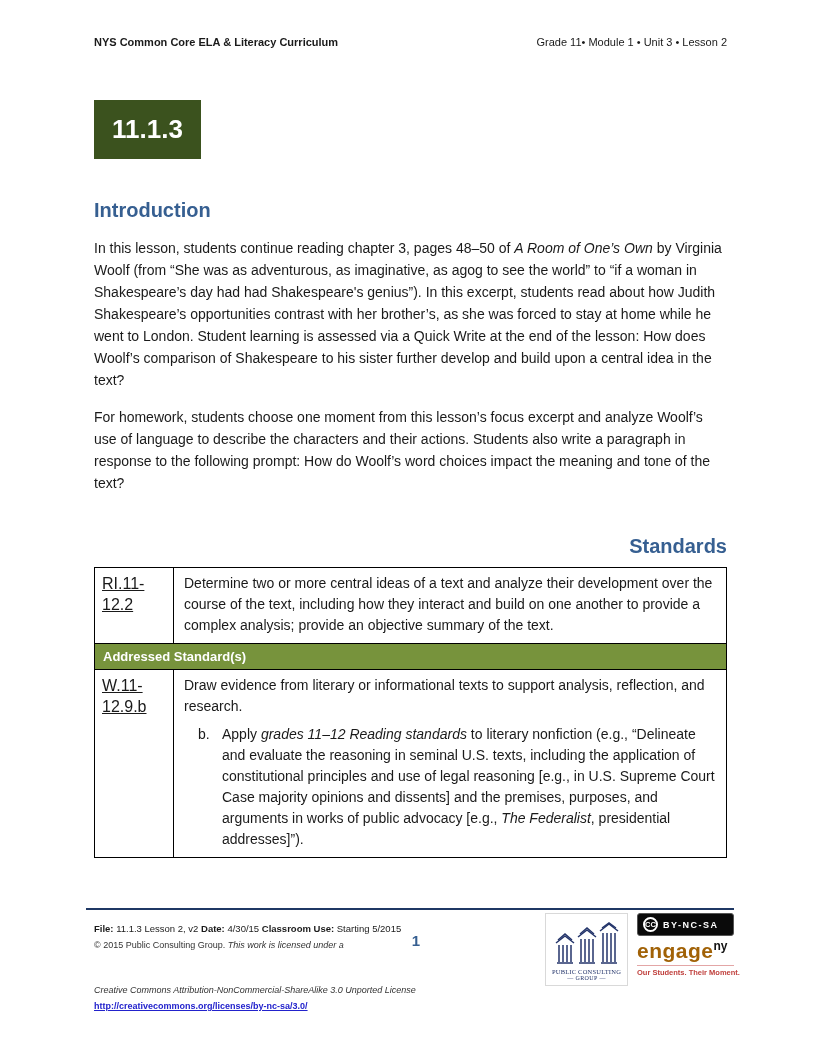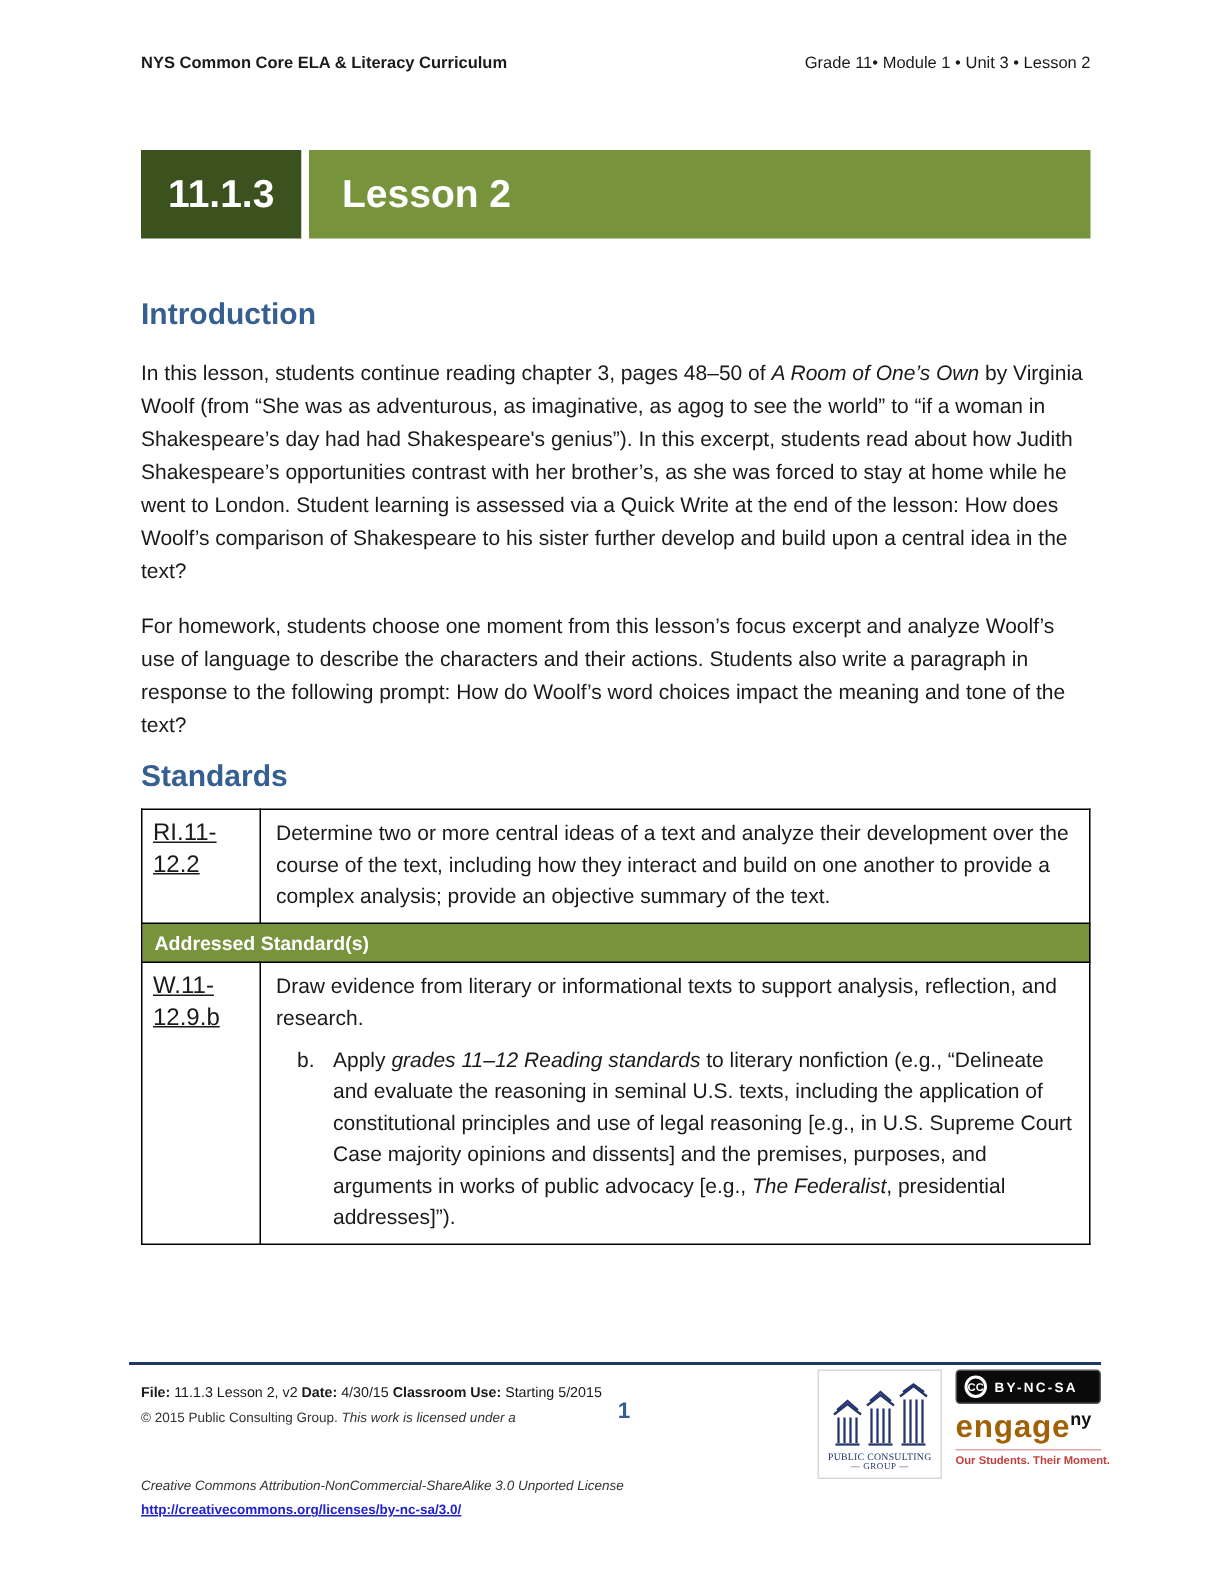--- a/index.html
+++ b/index.html
@@ -18,21 +18,21 @@
     display:flex; align-items:center; justify-content:center; }
   .banner-gap { width:5px; background:#fff; }
   .banner-title { flex:1; background:#77933C; color:#fff; font-size:26px; font-weight:bold;
     display:flex; align-items:center; padding-left:22px; }
 
   
   .content { position:absolute; top:198px; left:94px; width:633px; }
   .sec-heading { font-size:20px; font-weight:bold; color:#365F91; line-height:24px; }
   .body-p { font-size:14px; line-height:22px; margin-top:15px; }
   .body-p em { font-style:italic; }
-  .standards-heading { margin-top:12px; }
+  .standards-heading { margin-top:40px;text-align:right; }
 
   table.standards { width:100%; border-collapse:collapse; margin-top:9px; font-size:14px; }
   table.standards td { border:1px solid #000; vertical-align:top; }
   td.group-hdr { background:#77933C; color:#fff; font-weight:bold; font-size:13px;
     padding:4px 8px; line-height:17px; }
   td.code-cell { width:79px; padding:5px 4px 17px 7px; line-height:21px; font-size:16px;text-decoration:underline; }
   td.text-cell { padding:5px 10px 7px 10px; line-height:21px; }
   .sub-item { display:flex; margin-top:7px; padding-left:14px; }
   .sub-label { width:24px; flex:none; }
   .sub-text { flex:1; }
@@ -75,21 +75,20 @@
 <div class="page">
 
   <div class="page-header">
     <span class="ph-left">NYS Common Core ELA &amp; Literacy Curriculum</span>
     <span class="ph-right">Grade 11• Module 1 • Unit 3 • Lesson 2</span>
   </div>
 
   <div class="banner">
     <div class="banner-code">11.1.3</div>
     <div class="banner-gap"></div>
-    <div class="banner-title">Lesson 2</div>
   </div>
 
   <div class="content">
 
     <div class="sec-heading">Introduction</div>
 
     <p class="body-p"><span>In this lesson, students continue reading chapter 3, pages 48–50 of </span><em>A Room of One’s Own</em><span> by Virginia Woolf (from “She was as adventurous, as imaginative, as agog to see the world” to “if a woman in Shakespeare’s day had had Shakespeare's genius”). In this excerpt, students read about how Judith Shakespeare’s opportunities contrast with her brother’s, as she was forced to stay at home while he went to London. Student learning is assessed via a Quick Write at the end of the lesson: How does Woolf’s comparison of Shakespeare to his sister further develop and build upon a central idea in the text?</span></p>
 
     <p class="body-p">For homework, students choose one moment from this lesson’s focus excerpt and analyze Woolf’s use of language to describe the characters and their actions. Students also write a paragraph in response to the following prompt: How do Woolf’s word choices impact the meaning and tone of the text?</p>
 

